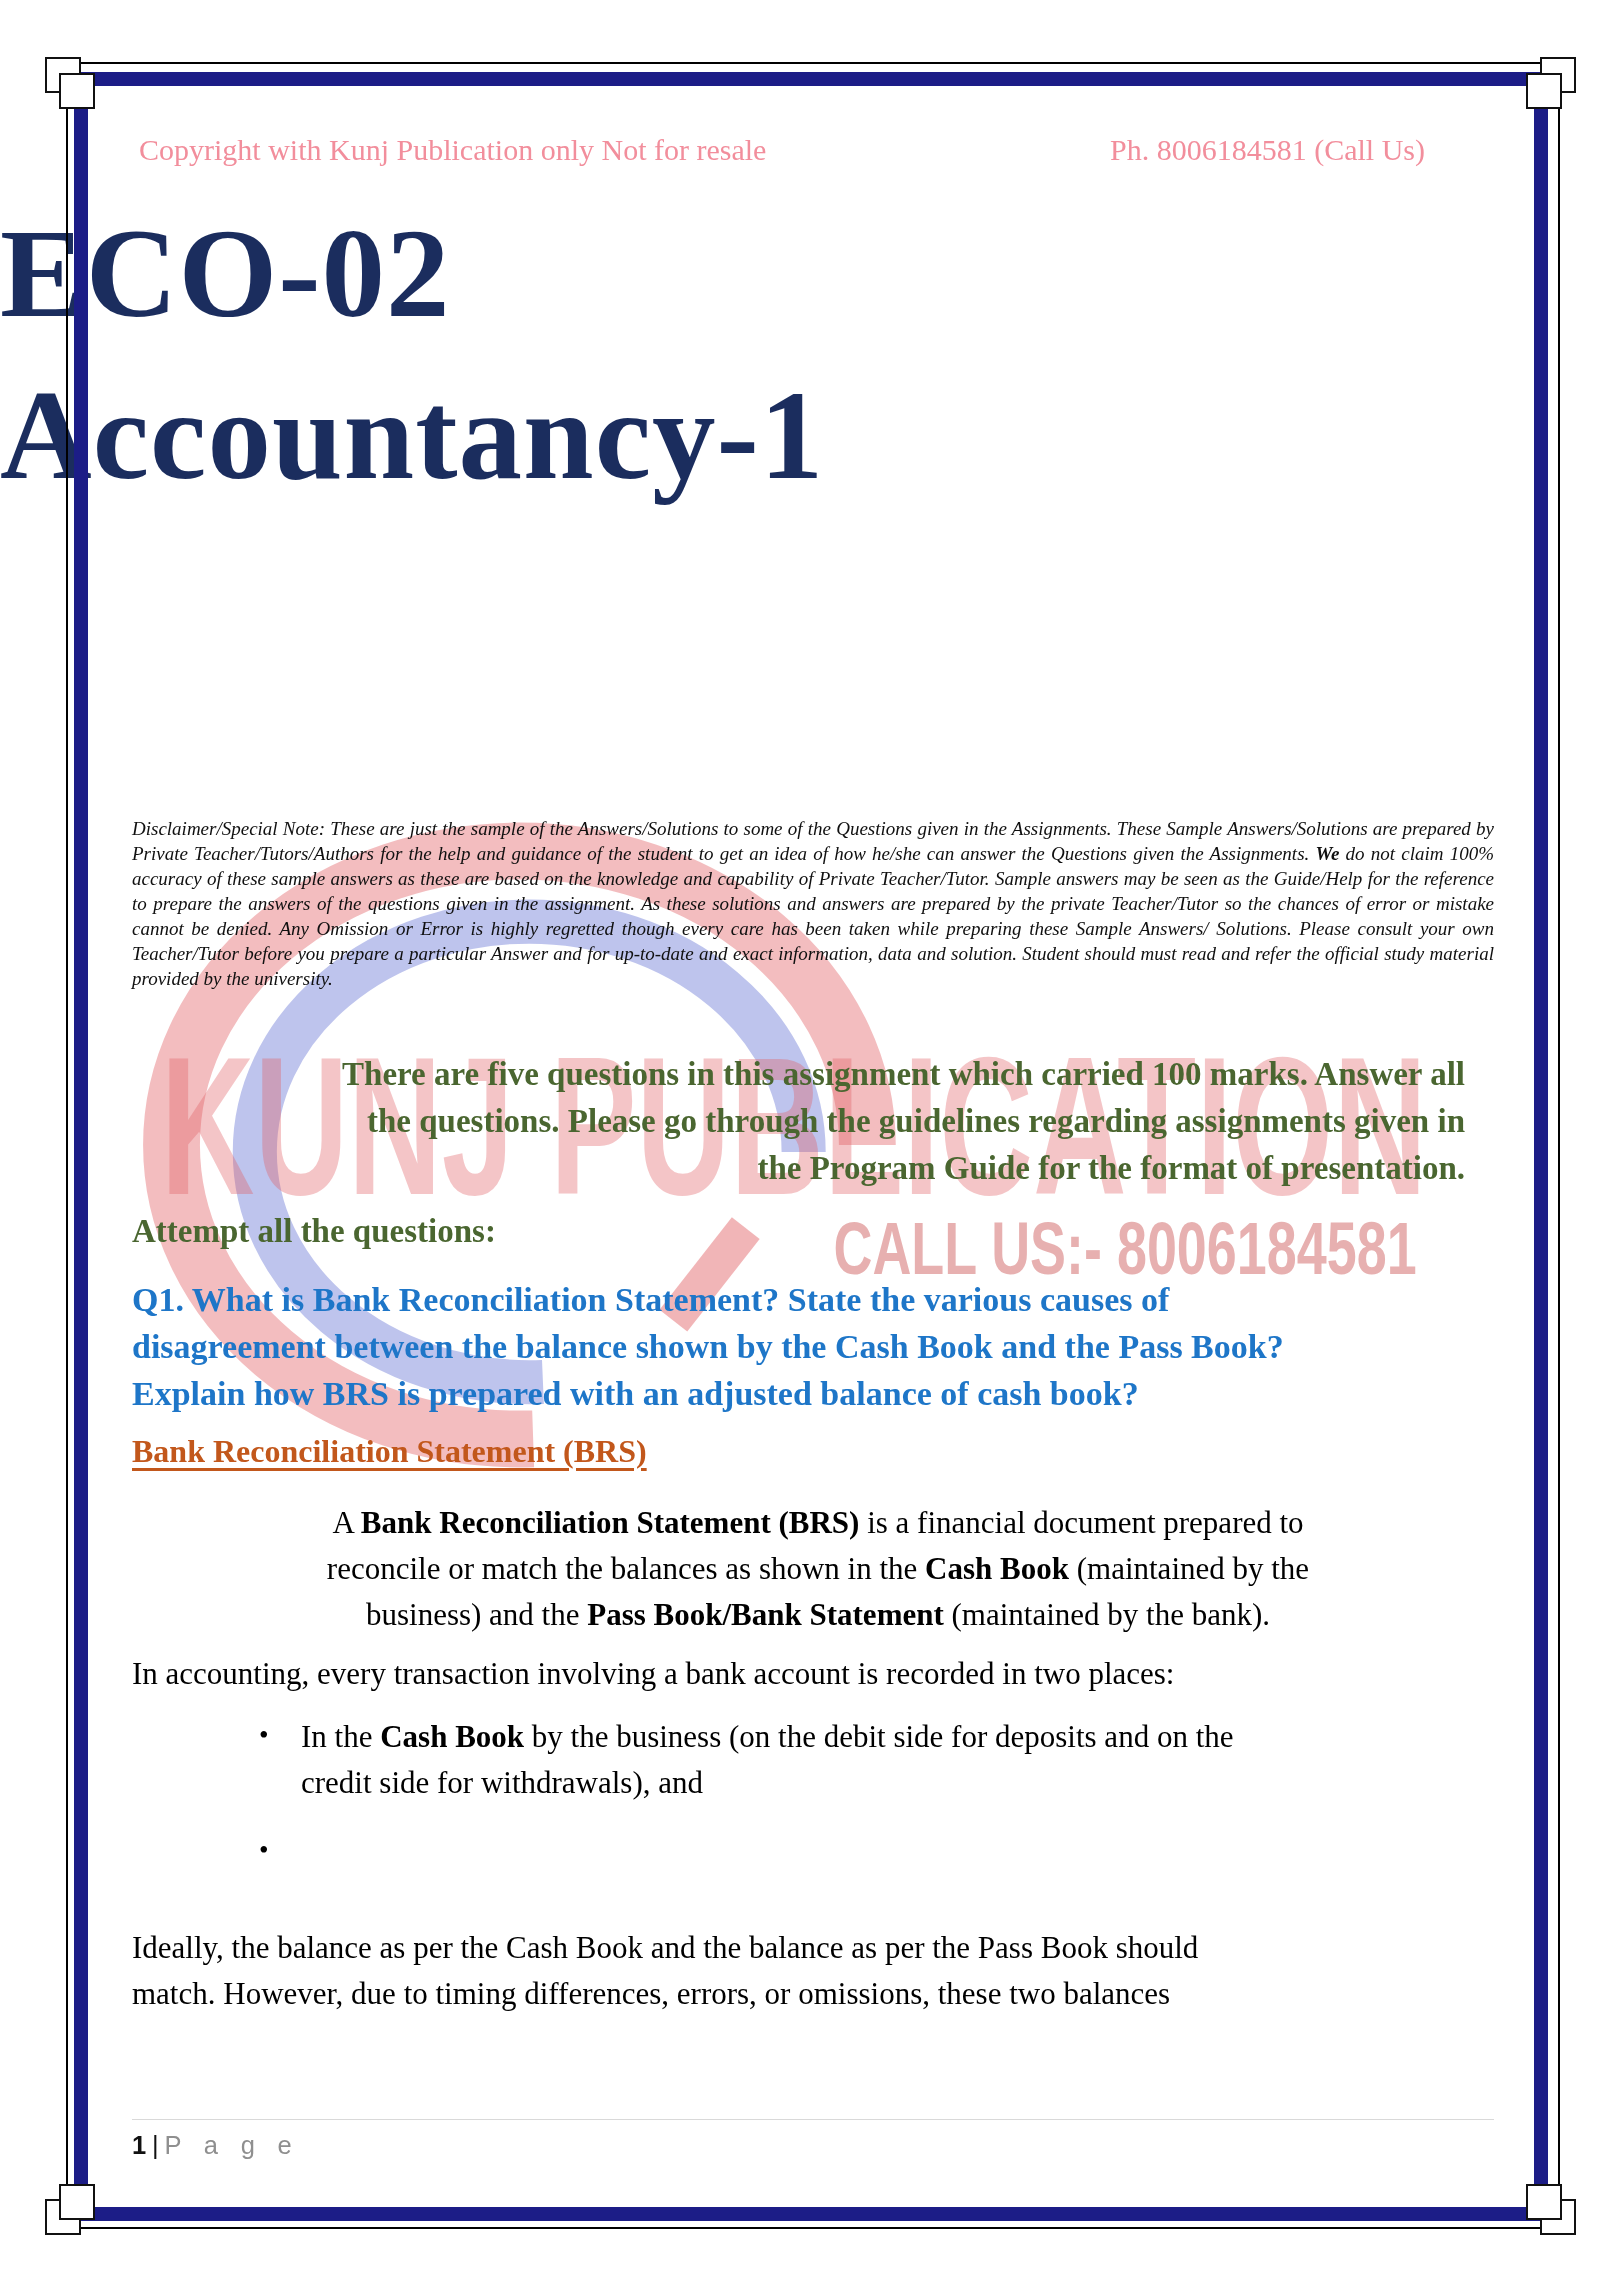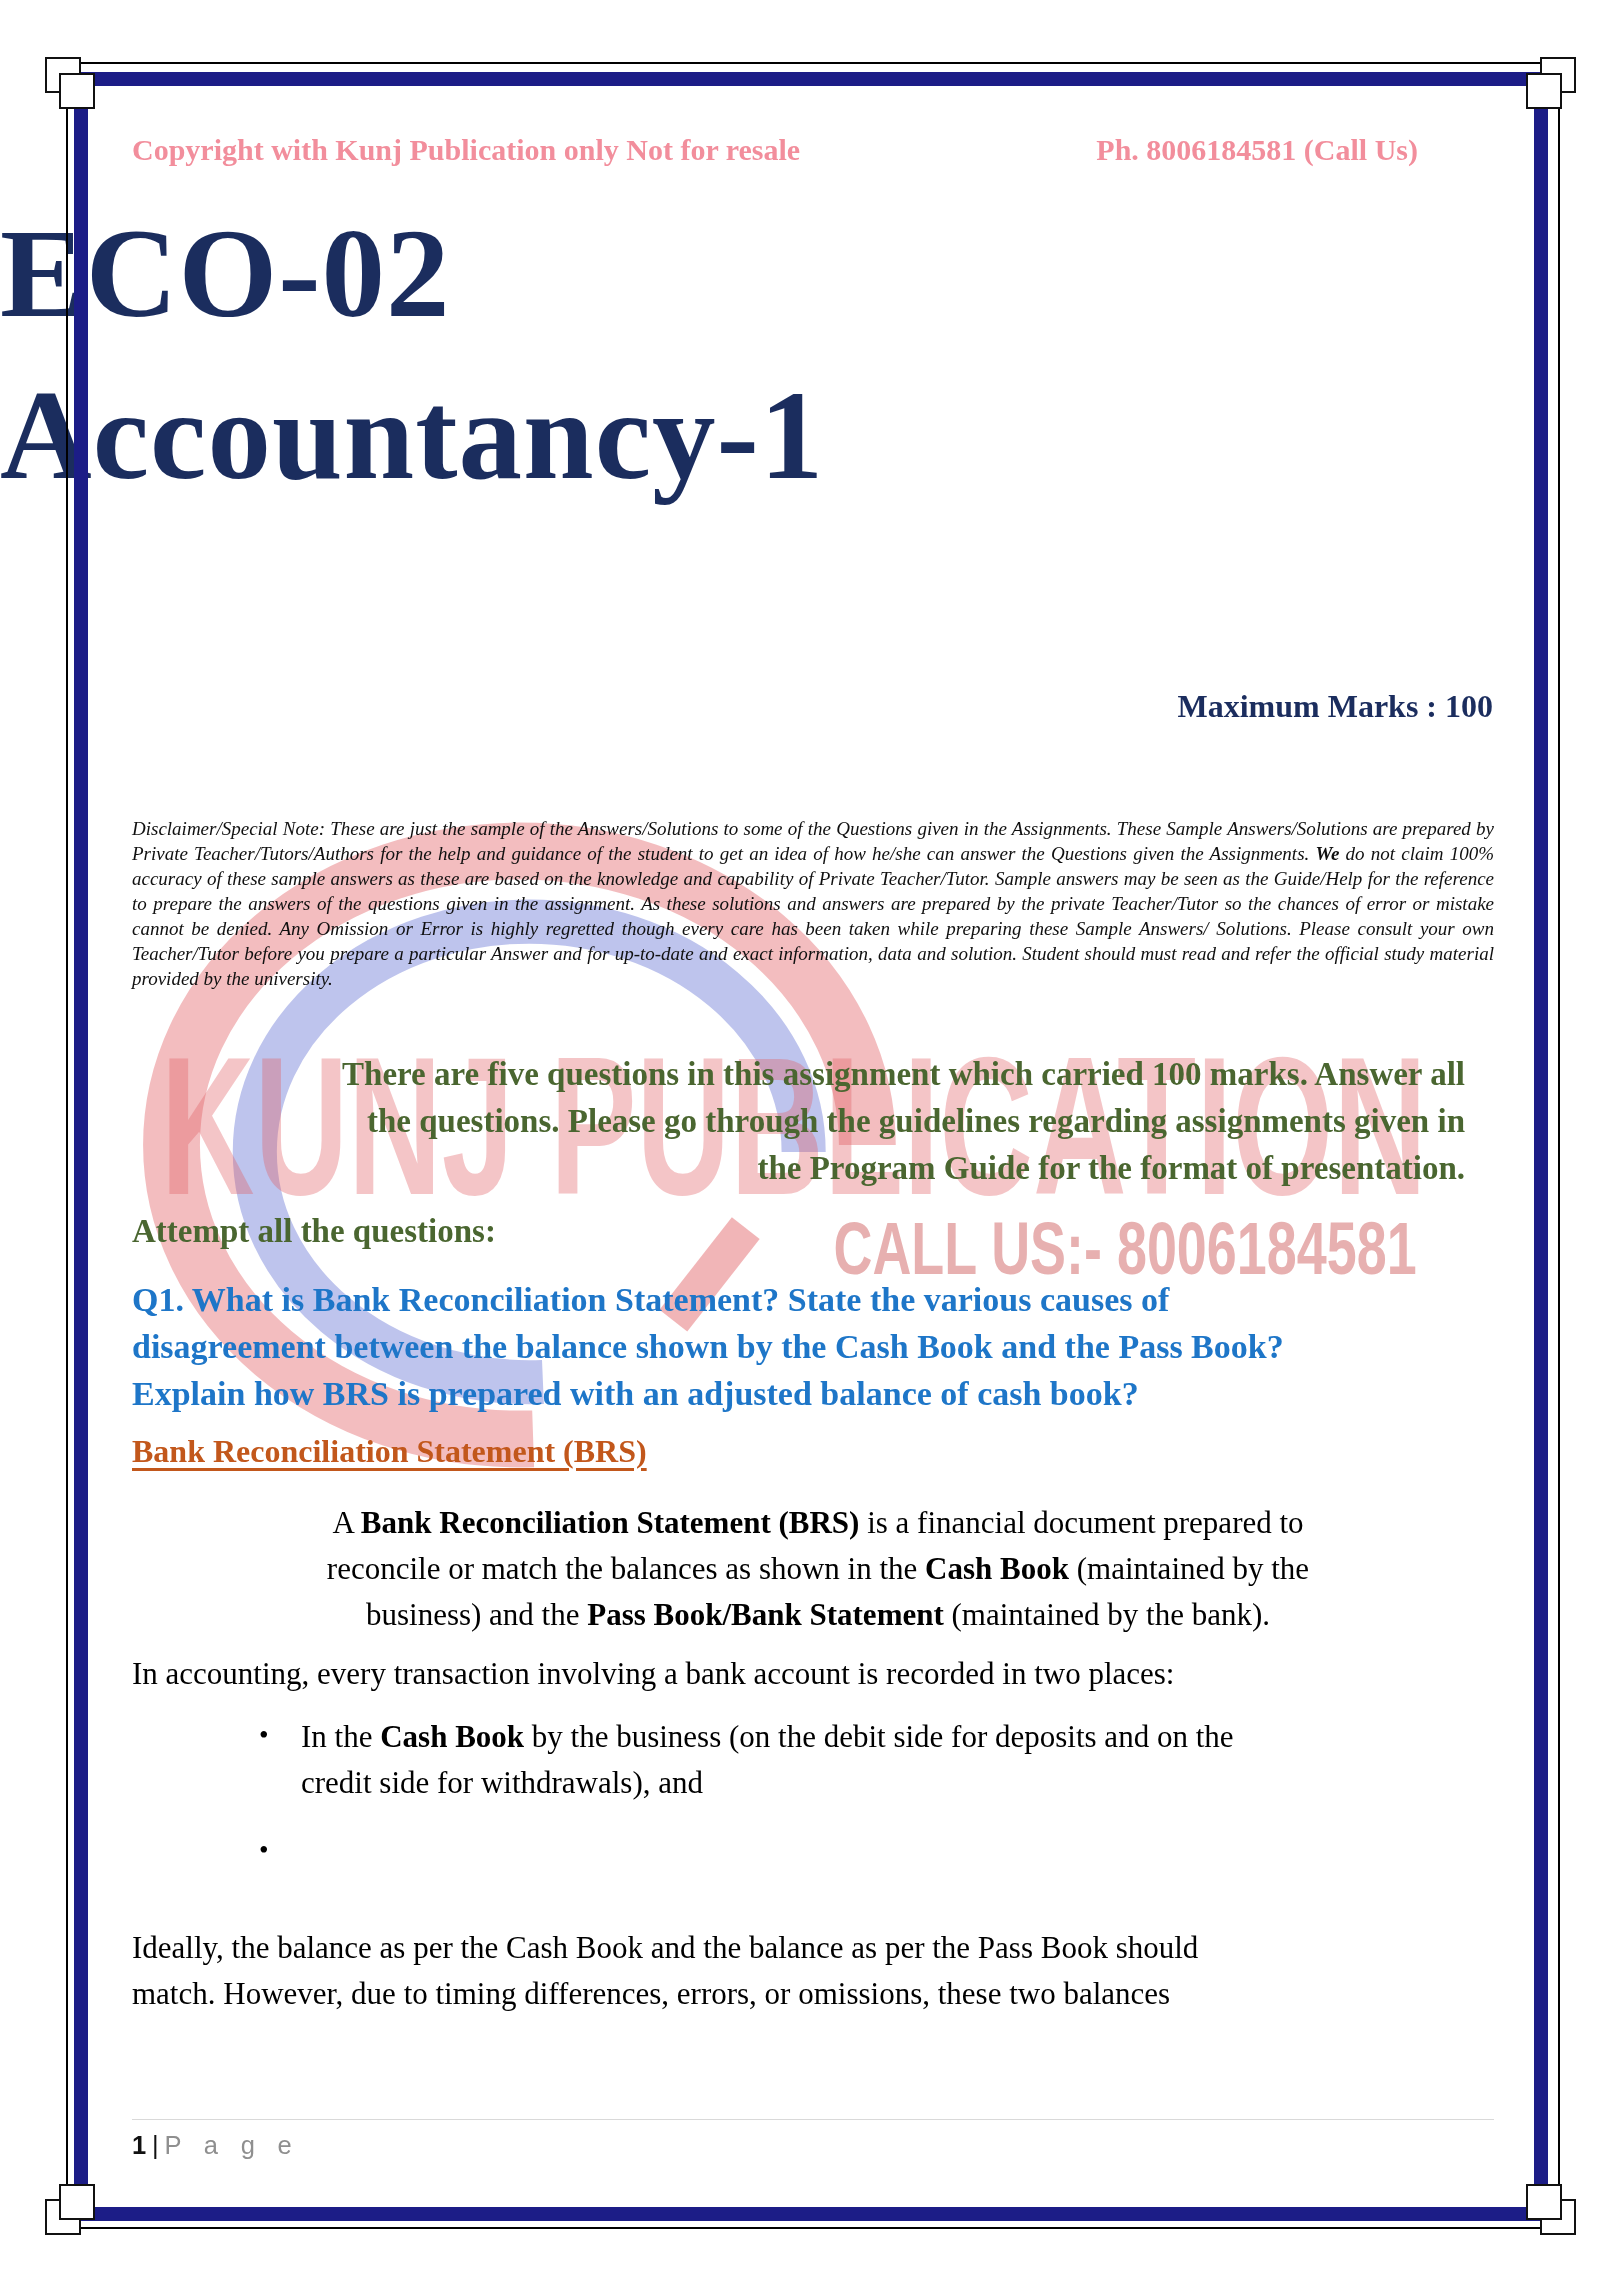--- a/index.html
+++ b/index.html
@@ -18,22 +18,22 @@
   }
   .corner-sq{
     position:absolute;width:36px;height:36px;border:2.9px solid #111;
     background:#fff;box-sizing:border-box;z-index:5;
   }
   
   #watermark{position:absolute;left:0;top:0;z-index:1;pointer-events:none;}
   
   .tb{position:absolute;z-index:2;}
   .header-line{
-    left:132px;top:133px;width:1286px;display:flex;justify-content:space-between;
-    font-weight:bold;font-size:30px;color:#f28e9c;white-space:nowrap;
+    left:139px;top:133px;width:1286px;display:flex;justify-content:space-between;
+    font-weight:normal;font-size:30px;color:#f28e9c;white-space:nowrap;
   }
   .title-line{left:0;width:100%;color:#1b2d5e;font-weight:bold;
     font-size:127px;line-height:1;letter-spacing:1px;}
   #title1{top:210px;}
   #title2{top:372px;}
   .assign-block{
     right:128px;top:684px;text-align:right;font-weight:bold;font-size:32px;
     line-height:44px;color:#1b2d5e;
   }
   .disclaimer{
@@ -92,21 +92,20 @@
 
 <div class="tb header-line">
   <span>Copyright with Kunj Publication only Not for resale</span>
   <span>Ph. 8006184581 (Call Us)</span>
 </div>
 
 <div class="tb title-line" id="title1">ECO-02</div>
 <div class="tb title-line" id="title2">Accountancy-1</div>
 
 <div class="tb assign-block">
-  <div>Maximum Marks : 100</div>
 </div>
 
 <div class="tb disclaimer">Disclaimer/Special Note: These are just the sample of the Answers/Solutions to some of the Questions given in the Assignments. These Sample Answers/Solutions are prepared by Private Teacher/Tutors/Authors for the help and guidance of the student to get an idea of how he/she can answer the Questions given the Assignments. <b>We</b> do not claim 100% accuracy of these sample answers as these are based on the knowledge and capability of Private Teacher/Tutor. Sample answers may be seen as the Guide/Help for the reference to prepare the answers of the questions given in the assignment. As these solutions and answers are prepared by the private Teacher/Tutor so the chances of error or mistake cannot be denied. Any Omission or Error is highly regretted though every care has been taken while preparing these Sample Answers/ Solutions. Please consult your own Teacher/Tutor before you prepare a particular Answer and for up-to-date and exact information, data and solution. Student should must read and refer the official study material provided by the university.</div>
 
 <div class="tb green-par" id="intro-par">There are five questions in this assignment which carried 100 marks. Answer all<br>the questions. Please go through the guidelines regarding assignments given in<br>the Program Guide for the format of presentation.</div>
 <div class="tb green-par" id="attempt-par">Attempt all the questions:</div>
 
 <div class="tb q-par">Q1. What is Bank Reconciliation Statement? State the various causes of<br>disagreement between the balance shown by the Cash Book and the Pass Book?<br>Explain how BRS is prepared with an adjusted balance of cash book?</div>
 
 <div class="tb ans-heading">Bank Reconciliation Statement (BRS)</div>

